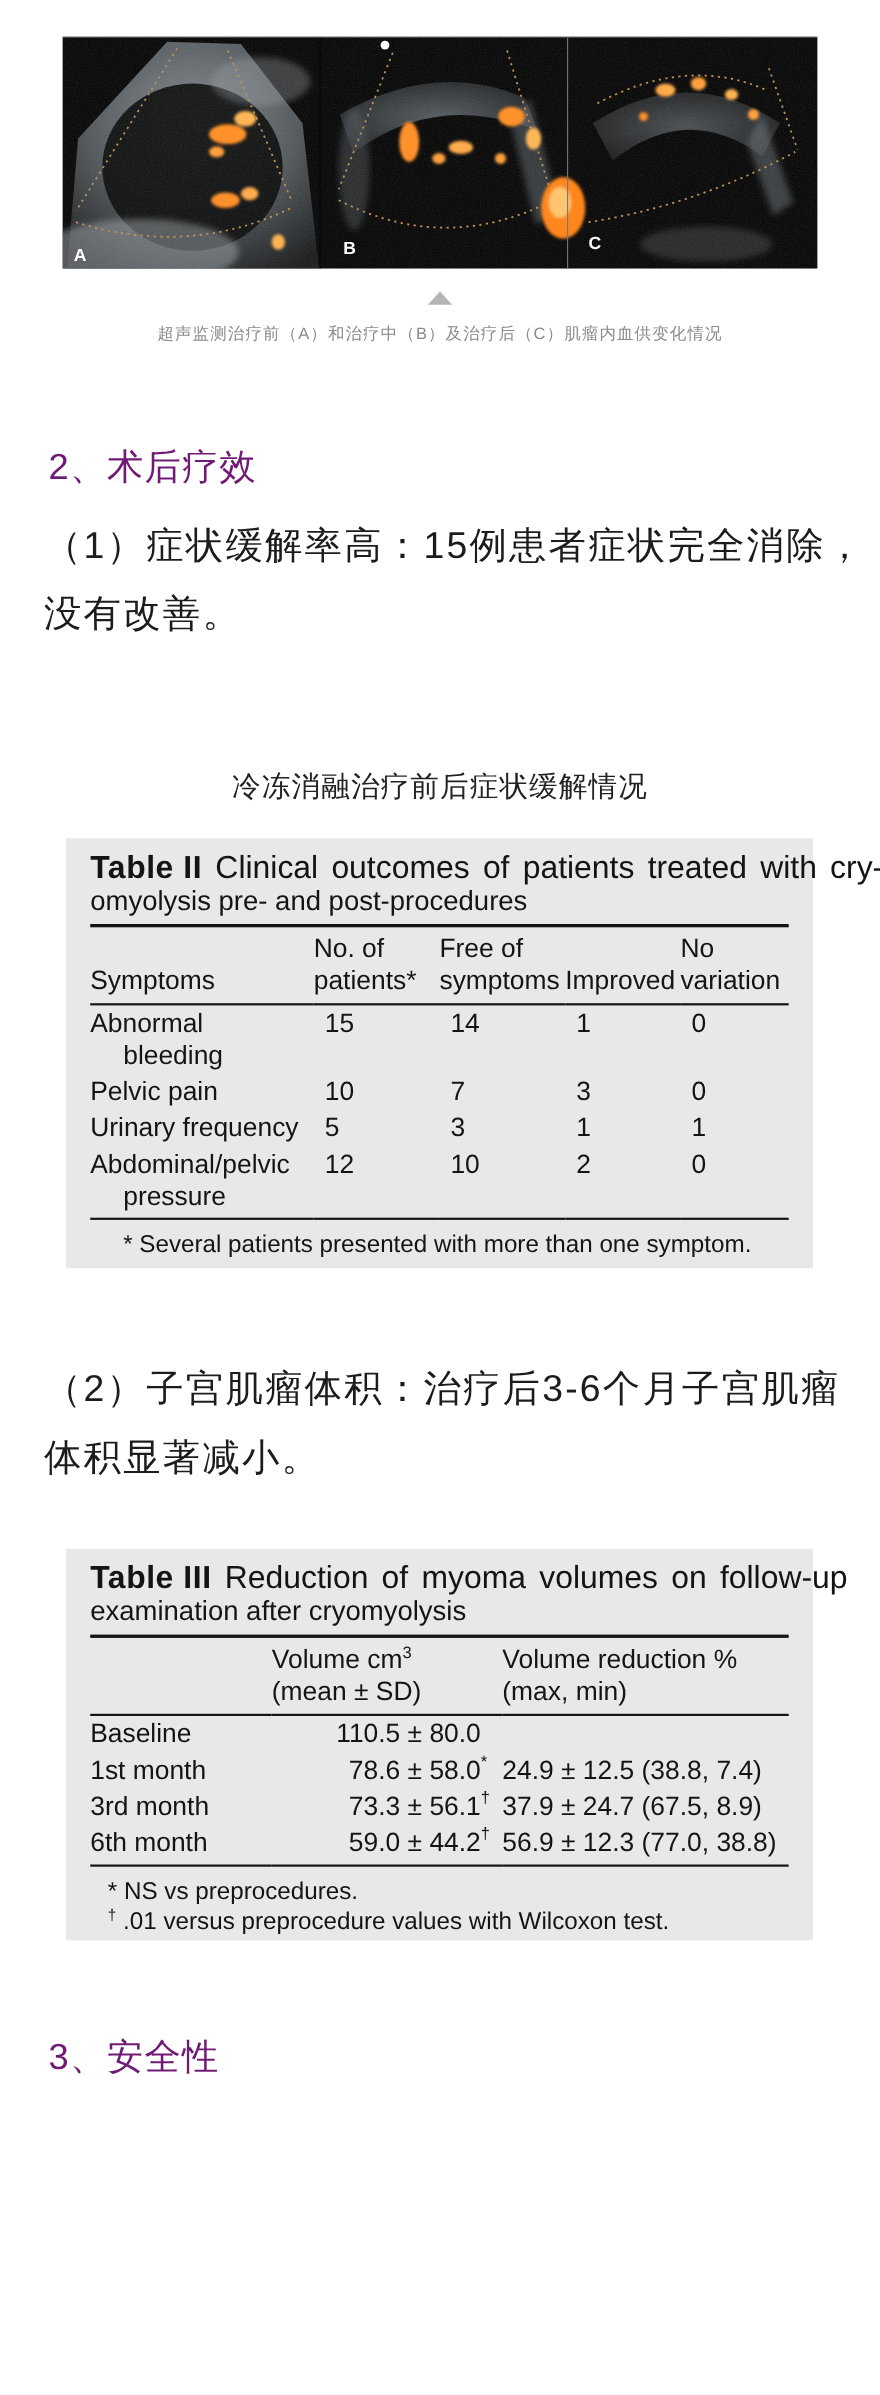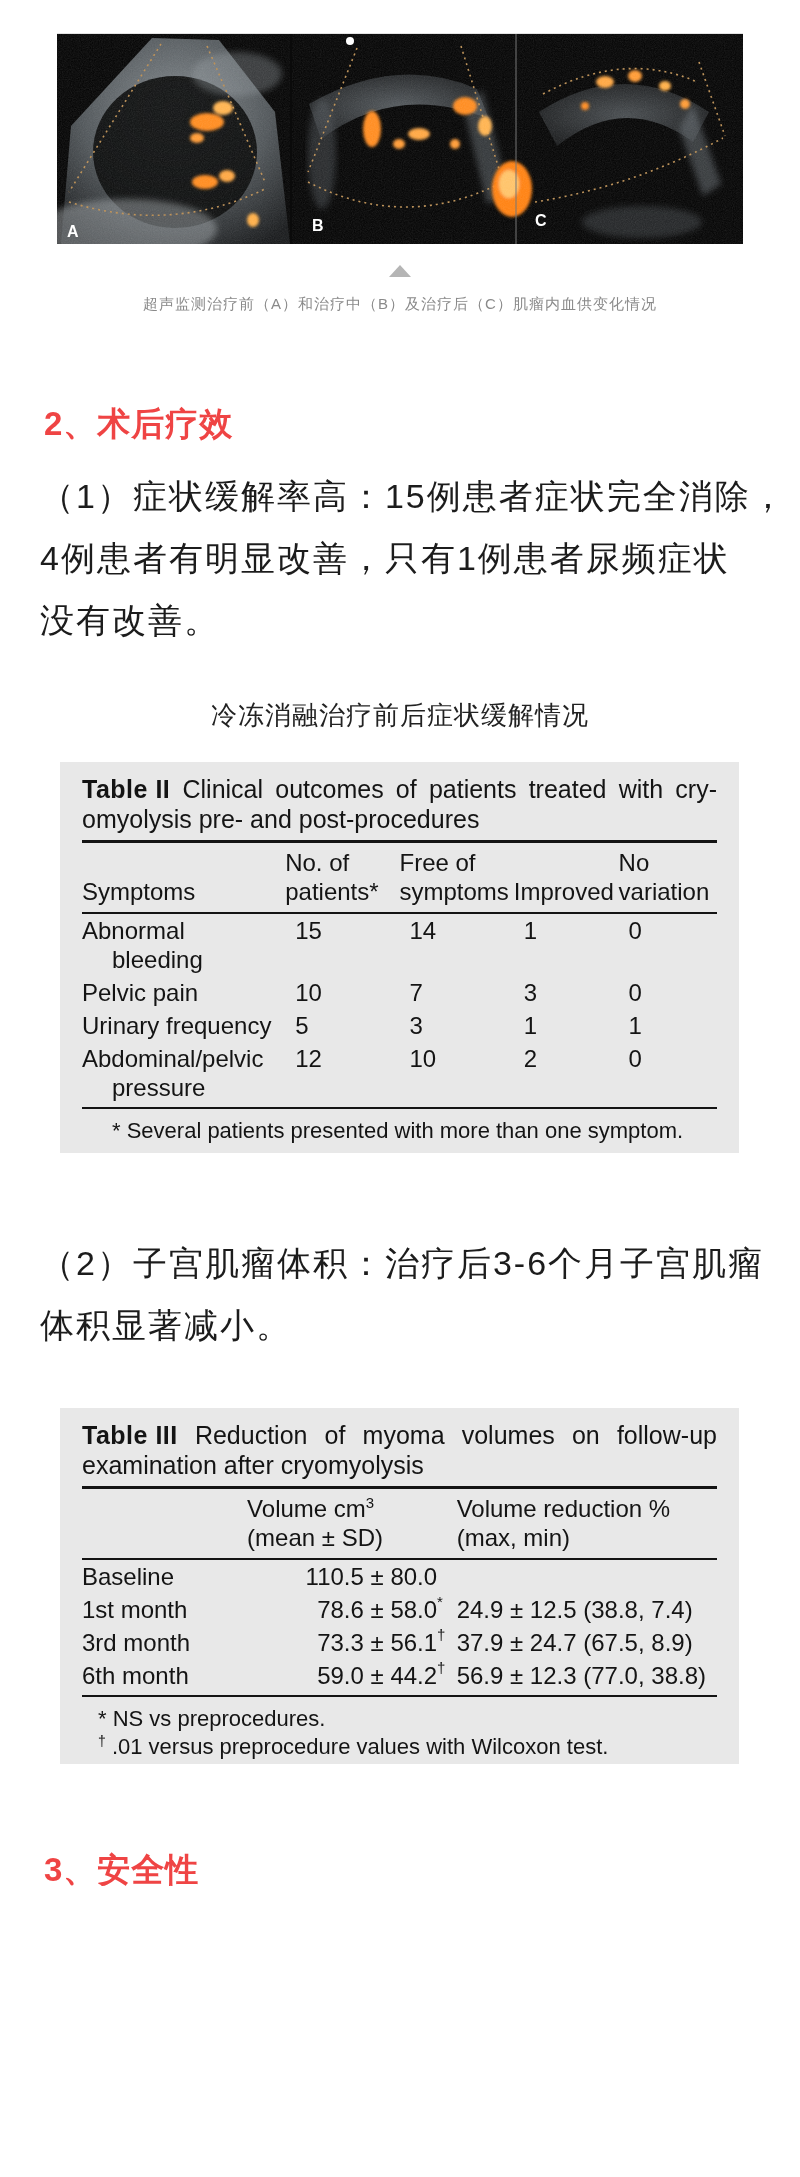--- a/index.html
+++ b/index.html
@@ -14,38 +14,38 @@
   
   .tri{position:absolute;top:265px;left:389px;width:0;height:0;
        border-left:11px solid transparent;border-right:11px solid transparent;
        border-bottom:12px solid #b5b5b5;}
 
   
   .fig-cap{position:absolute;top:289px;left:0;width:800px;text-align:center;
            font-size:15px;line-height:29px;color:#8a8a8a;letter-spacing:1px;}
 
   
-  .sec-h{position:absolute;left:44px;font-size:33px;line-height:44px;font-weight:bold;
-         color:#ef4444;letter-spacing:1px;}
+  .sec-h{position:absolute;left:44px;font-size:33px;line-height:44px;font-weight:normal;
+         color:#701a75;letter-spacing:1px;}
 
   
   .para{position:absolute;left:40px;width:728px;font-size:34px;line-height:62px;
         letter-spacing:2px;color:#1c1c1c;}
   .para .pline{white-space:nowrap;}
 
   
   .tbl-cap{position:absolute;top:698px;left:0;width:800px;text-align:center;
            font-size:26px;line-height:34px;color:#222;letter-spacing:1px;}
 
   
   .gbox{position:absolute;left:60px;width:635px;background:#E8E8E8;
         padding:12px 22px 14px 22px;color:#141414;
         font-family:"Liberation Sans","DejaVu Sans",sans-serif;}
   .t-line1{display:flex;justify-content:space-between;align-items:center;
-           font-size:25px;line-height:30px;white-space:nowrap;}
+           font-size:29px;line-height:30px;white-space:nowrap;gap:12px;}
   .t-label{font-weight:bold;letter-spacing:0.5px;}
   .t-line2{font-size:25px;line-height:30px;}
   .rule{border-top:3px solid #141414;margin-top:6px;}
 
   table.jt{width:100%;border-collapse:collapse;table-layout:fixed;
            font-size:24px;line-height:29px;}
   table.jt th{font-weight:normal;text-align:left;vertical-align:bottom;
               padding:5px 0 6px 0;border-bottom:2px solid #141414;}
   table.jt.t3 th{vertical-align:top;margin-top:20px;}
   table.jt td{vertical-align:top;padding:2px 0;}
@@ -159,21 +159,20 @@
   </div>
 
   <div class="tri"></div>
 
   <div class="fig-cap">超声监测治疗前（A）和治疗中（B）及治疗后（C）肌瘤内血供变化情况</div>
 
   <div class="sec-h" style="top:402px;">2、术后疗效</div>
 
   <div class="para" style="top:465px;">
     <div class="pline">（1）症状缓解率高：15例患者症状完全消除，</div>
-    <div class="pline">4例患者有明显改善，只有1例患者尿频症状</div>
     <div class="pline">没有改善。</div>
   </div>
 
   <div class="tbl-cap">冷冻消融治疗前后症状缓解情况</div>
 
   <div class="gbox" style="top:762px;height:365px;">
     <div class="t-line1">
       <b class="t-label">Table II</b>
       <span>Clinical</span>
       <span>outcomes</span>

